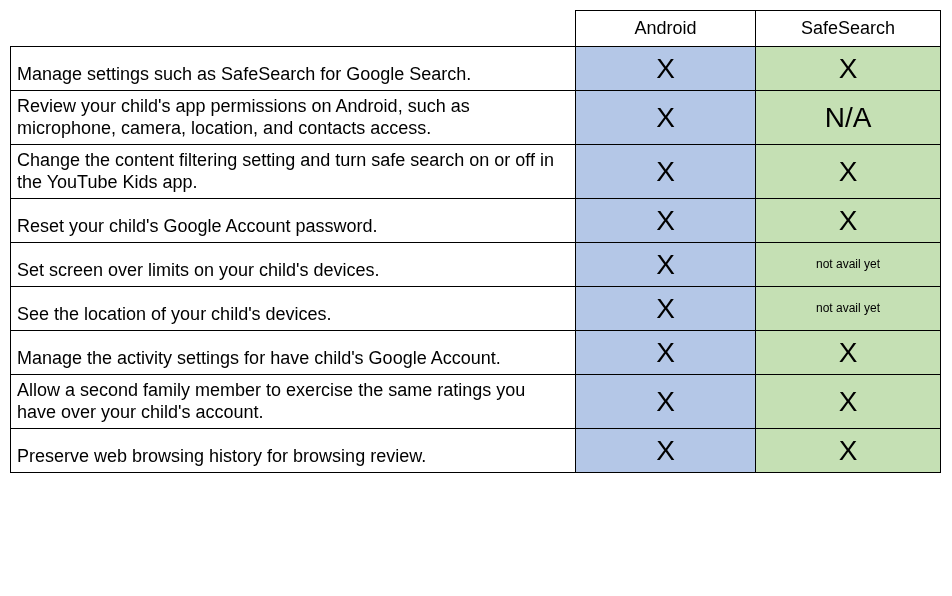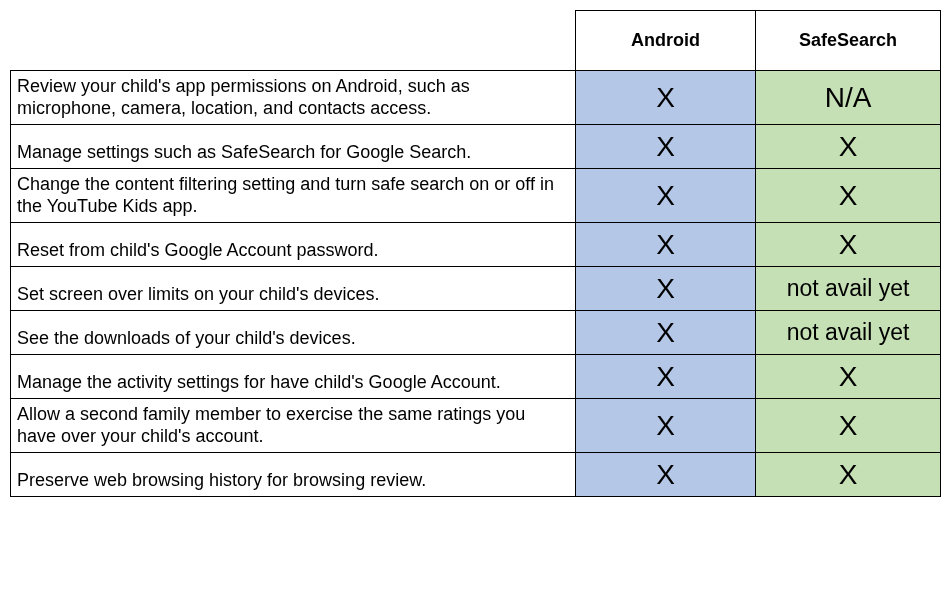--- a/index.html
+++ b/index.html
@@ -20,42 +20,42 @@
     padding: 4px 6px;
     vertical-align: bottom;
     line-height: 1.25;
   }
   .corner {
     border-top: none;
     border-left: none;
   }
   .hdr {
     text-align: center;
-    font-weight: bold;
+    font-weight: normal;
     vertical-align: middle;
-    padding: 18px 4px;
+    padding: 6px 4px;
   }
   .desc {
     text-align: left;
     vertical-align: bottom;
   }
   .col-android {
     background: #b4c7e7;
     text-align: center;
     font-size: 28px;
     vertical-align: middle;
   }
   .col-chrome {
     background: #c5e0b4;
     text-align: center;
     font-size: 28px;
     vertical-align: middle;
   }
   .small-text {
-    font-size: 23px;
+    font-size: 12px;
   }
   col.c1 { width: 565px; }
   col.c2 { width: 180px; }
   col.c3 { width: 185px; }
 </style>
 </head>
 <body>
 
 <table>
   <colgroup>
@@ -63,46 +63,46 @@
       <col class="c2">
       <col class="c3">
   </colgroup>
   <tbody id="tbody">
     <tr>
       <td class="corner"></td>
       <td class="hdr">Android</td>
       <td class="hdr">SafeSearch</td>
     </tr>
       <tr>
+        <td class="desc">Manage settings such as SafeSearch for Google Search.</td>
+        <td class="col-android">X</td>
+        <td class="col-chrome">X</td>
+      </tr>
+      <tr>
         <td class="desc">Review your child's app permissions on Android, such as microphone, camera, location, and contacts access.</td>
         <td class="col-android">X</td>
         <td class="col-chrome">N/A</td>
-      </tr>
-      <tr>
-        <td class="desc">Manage settings such as SafeSearch for Google Search.</td>
-        <td class="col-android">X</td>
-        <td class="col-chrome">X</td>
       </tr>
       <tr>
         <td class="desc">Change the content filtering setting and turn safe search on or off in the YouTube Kids app.</td>
         <td class="col-android">X</td>
         <td class="col-chrome">X</td>
       </tr>
       <tr>
-        <td class="desc">Reset from child's Google Account password.</td>
+        <td class="desc">Reset your child's Google Account password.</td>
         <td class="col-android">X</td>
         <td class="col-chrome">X</td>
       </tr>
       <tr>
         <td class="desc">Set screen over limits on your child's devices.</td>
         <td class="col-android">X</td>
         <td class="col-chrome small-text">not avail yet</td>
       </tr>
       <tr>
-        <td class="desc">See the downloads of your child's devices.</td>
+        <td class="desc">See the location of your child's devices.</td>
         <td class="col-android">X</td>
         <td class="col-chrome small-text">not avail yet</td>
       </tr>
       <tr>
         <td class="desc">Manage the activity settings for have child's Google Account.</td>
         <td class="col-android">X</td>
         <td class="col-chrome">X</td>
       </tr>
       <tr>
         <td class="desc">Allow a second family member to exercise the same ratings you have over your child's account.</td>

